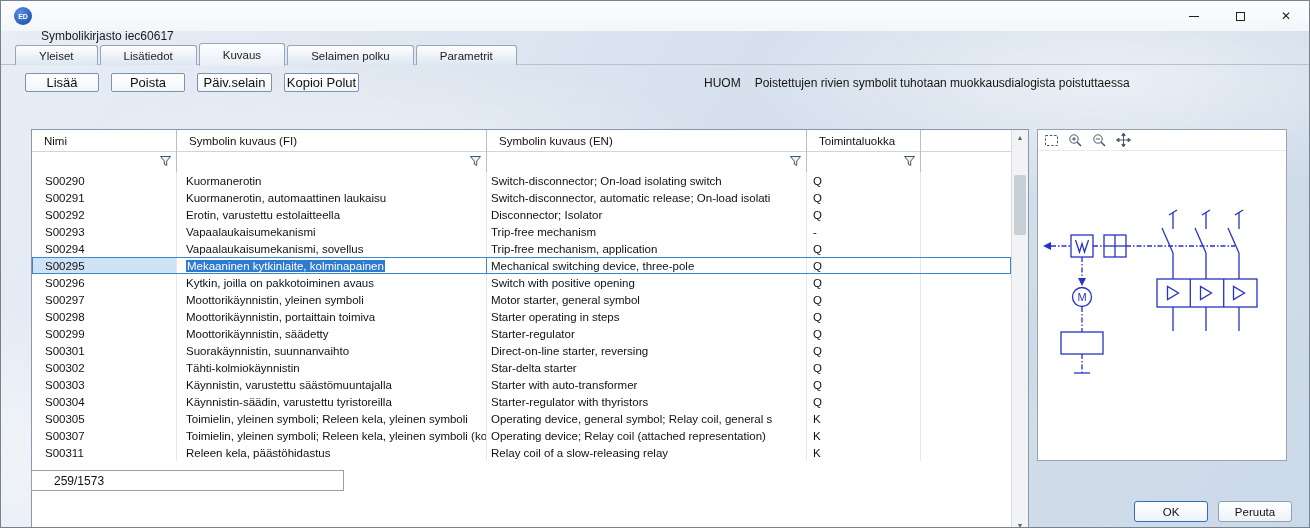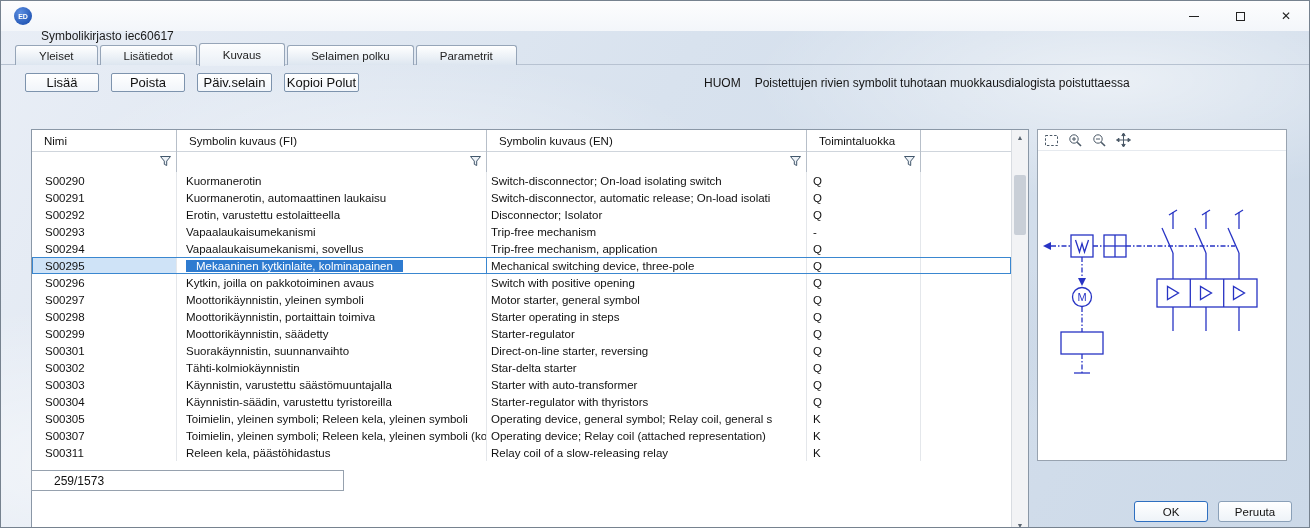--- a/index.html
+++ b/index.html
@@ -60,21 +60,21 @@
   .trow{display:flex;height:17px;width:100%;}
   .trow.selected{outline:1px solid #3a87d0;outline-offset:-1px;}
   .tcell{box-sizing:border-box;height:100%;display:flex;align-items:center;
     border-right:1px solid #e4e7eb;font-size:11.5px;white-space:nowrap;overflow:hidden;flex:none;}
   .tcell.col0{padding-left:13px;}
   .tcell.col1{padding-left:9px;}
   .tcell.col2{padding-left:4px;}
   .tcell.col3{padding-left:6px;}
   .trow.selected .tcell.col0{background:#cfe3f7;}
   .trow.selected .tcell.edit{background:#fff;border-right:1px solid #3a87d0;}
-  .txtsel{background:#2e7bd0;color:#fff;padding:0 10px;}
+  .txtsel{background:#2e7bd0;color:#fff;padding:0 1px;}
   
   .vscroll{position:absolute;top:0;right:0;bottom:12px;width:17px;background:#f2f3f5;border-left:1px solid #d8dce1;box-sizing:border-box;}
   .varrow{height:14px;display:flex;align-items:center;justify-content:center;font-size:7px;color:#5a6570;}
   .varrow.down{position:absolute;bottom:0;left:0;right:0;}
   .vthumb{position:absolute;left:2px;right:2px;top:45px;height:60px;background:#c9cfd7;border-radius:2px;}
   .hscroll{position:absolute;left:0;bottom:0;right:17px;height:12px;background:#f2f3f5;border-top:1px solid #d8dce1;box-sizing:border-box;}
   .harrow{position:absolute;top:0;bottom:0;width:14px;display:flex;align-items:center;justify-content:center;font-size:7px;color:#5a6570;}
   .harrow.left{left:0;} .harrow.right{right:0;}
   .hthumb{position:absolute;top:2px;bottom:2px;left:14px;right:90px;background:#c9cfd7;border-radius:2px;}
   .corner{position:absolute;right:0;bottom:0;width:17px;height:12px;background:#f2f3f5;}

